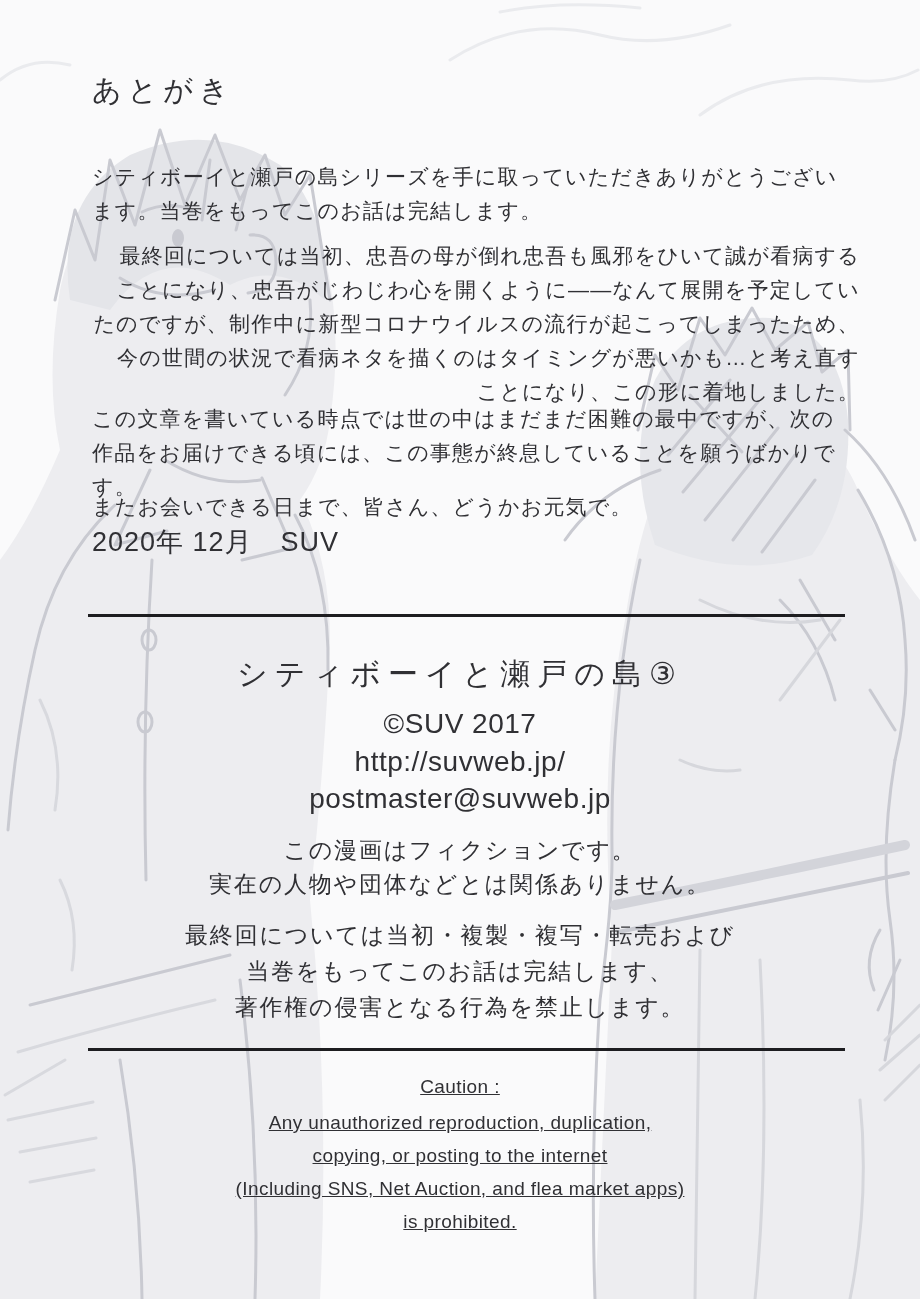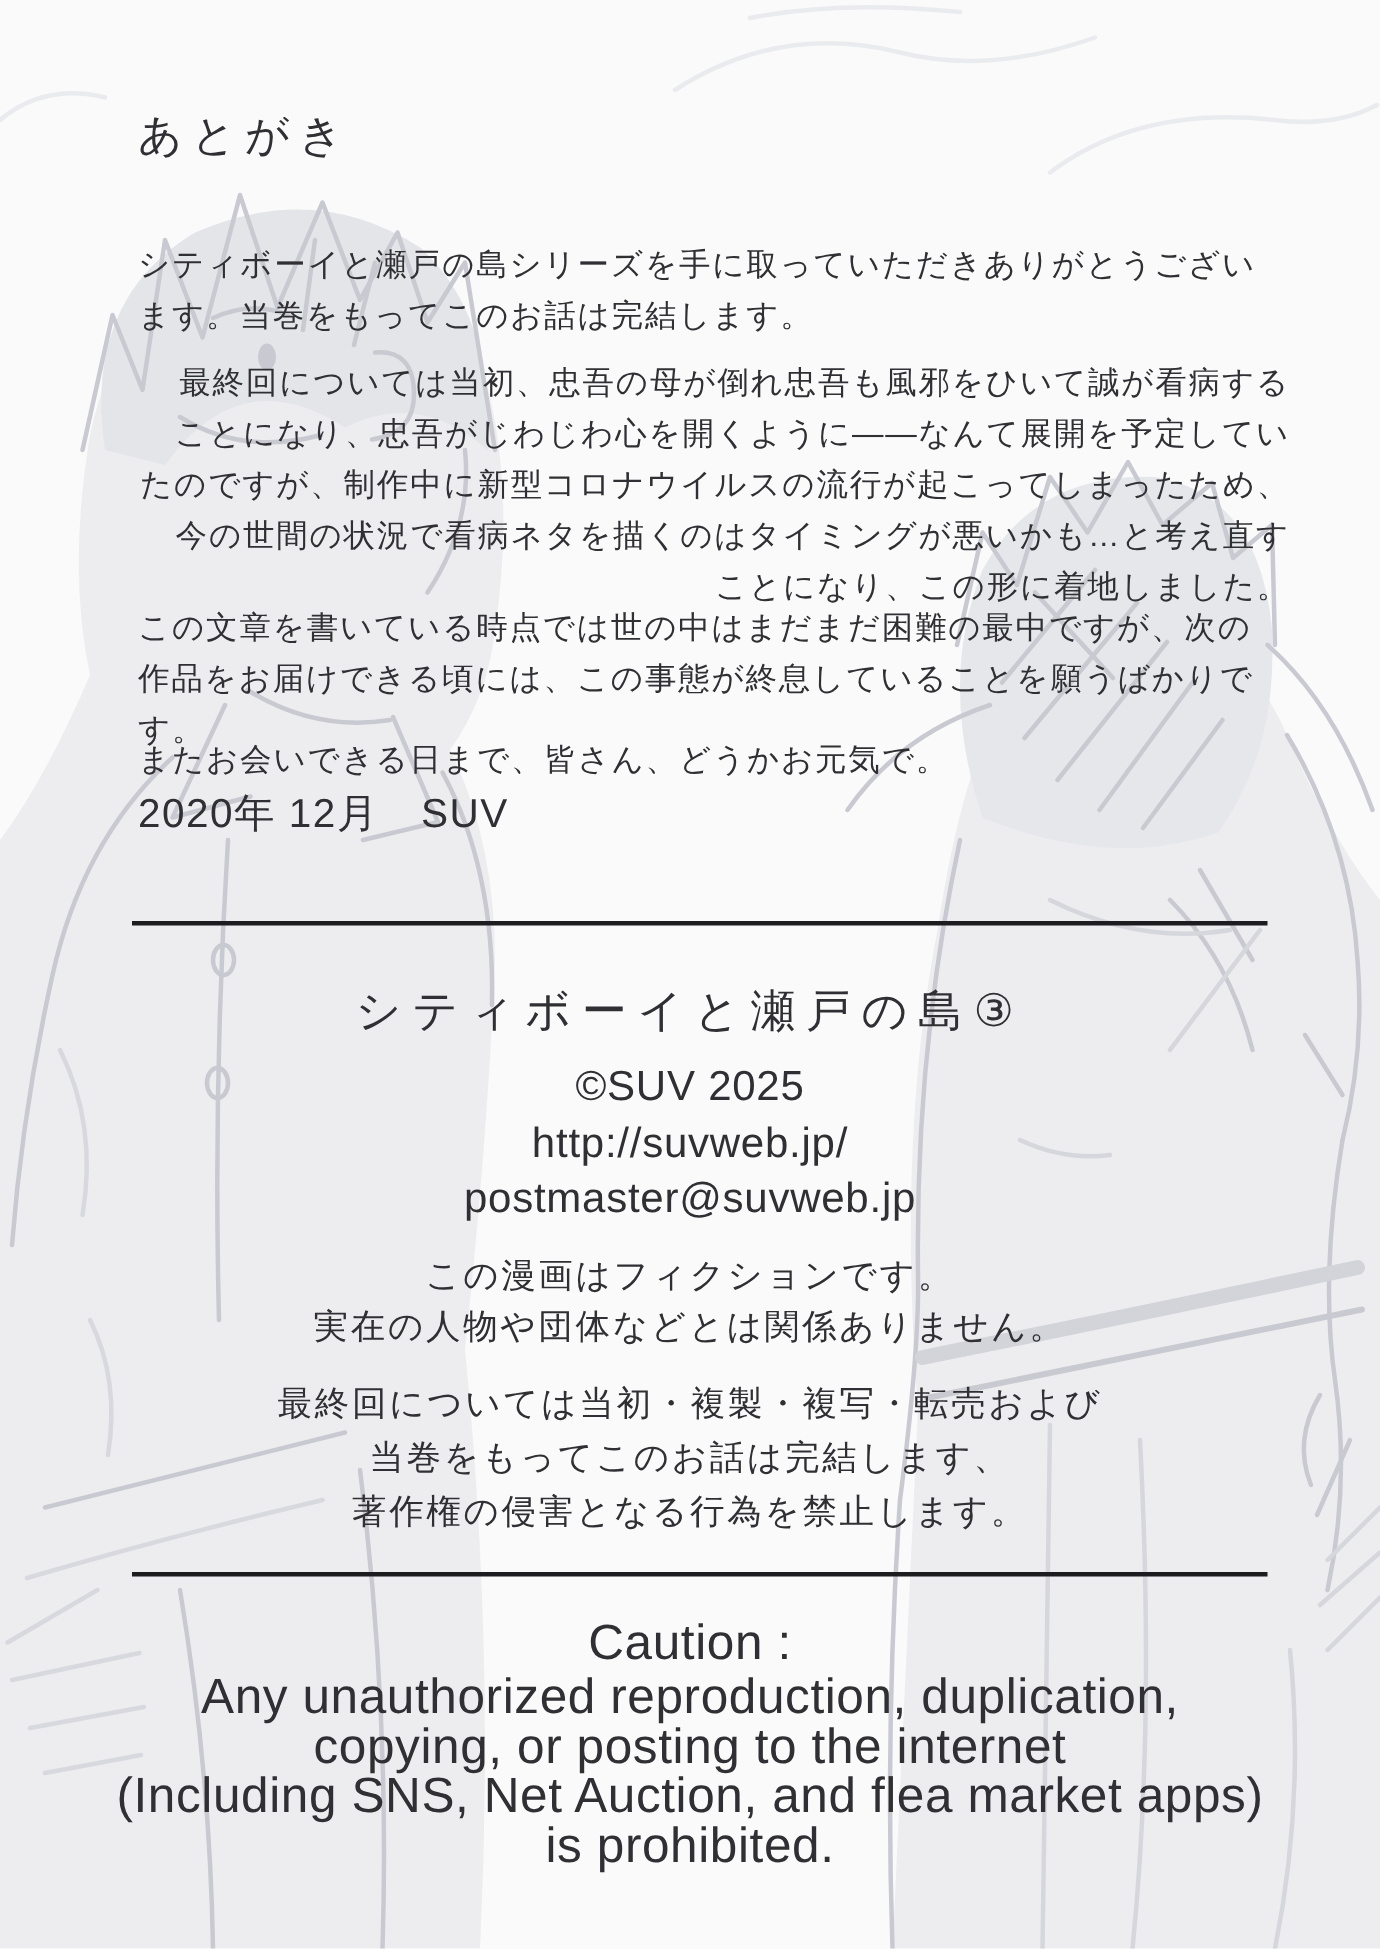--- a/index.html
+++ b/index.html
@@ -29,21 +29,21 @@
   .lat{font-size:28px;letter-spacing:0.5px;}
   .copyright{top:708px;}
   .website{top:746px;}
   .email{top:783px;}
   .notice{font-size:23px;letter-spacing:1.8px;}
   .fic1{top:835px;}
   .fic2{top:869px;}
   .rg1{top:920px;}
   .rg2{top:956px;}
   .rg3{top:992px;}
-  .caution{font-size:33px;letter-spacing:0.4px;}
+  .caution{font-size:19px;letter-spacing:0.4px;text-decoration:underline;}
   .ch{top:1076px;}
   .c1{top:1112px;}
   .c2{top:1145px;}
   .c3{top:1178px;}
   .c4{top:1211px;}
 </style>
 </head>
 <body>
 
 <div class="page">
@@ -131,21 +131,21 @@
 ことになり、この形に着地しました。</p>
   <p class="abs para p3">この文章を書いている時点では世の中はまだまだ困難の最中ですが、次の
 作品をお届けできる頃には、この事態が終息していることを願うばかりです。</p>
   <p class="abs para p4">またお会いできる日まで、皆さん、どうかお元気で。</p>
 
   <div class="abs signoff">2020年 12月　SUV</div>
 
   <div class="abs divider div1"></div>
 
   <div class="abs center series-title">シティボーイと瀬戸の島③</div>
-  <div class="abs center lat copyright">©SUV 2025</div>
+  <div class="abs center lat copyright">©SUV 2017</div>
   <div class="abs center lat website">http://suvweb.jp/</div>
   <div class="abs center lat email">postmaster@suvweb.jp</div>
 
   <div class="abs center notice fic1">この漫画はフィクションです。</div>
   <div class="abs center notice fic2">実在の人物や団体などとは関係ありません。</div>
 
   <div class="abs center notice rg1">最終回については当初・複製・複写・転売および</div>
   <div class="abs center notice rg2">当巻をもってこのお話は完結します、</div>
   <div class="abs center notice rg3">著作権の侵害となる行為を禁止します。</div>
 

